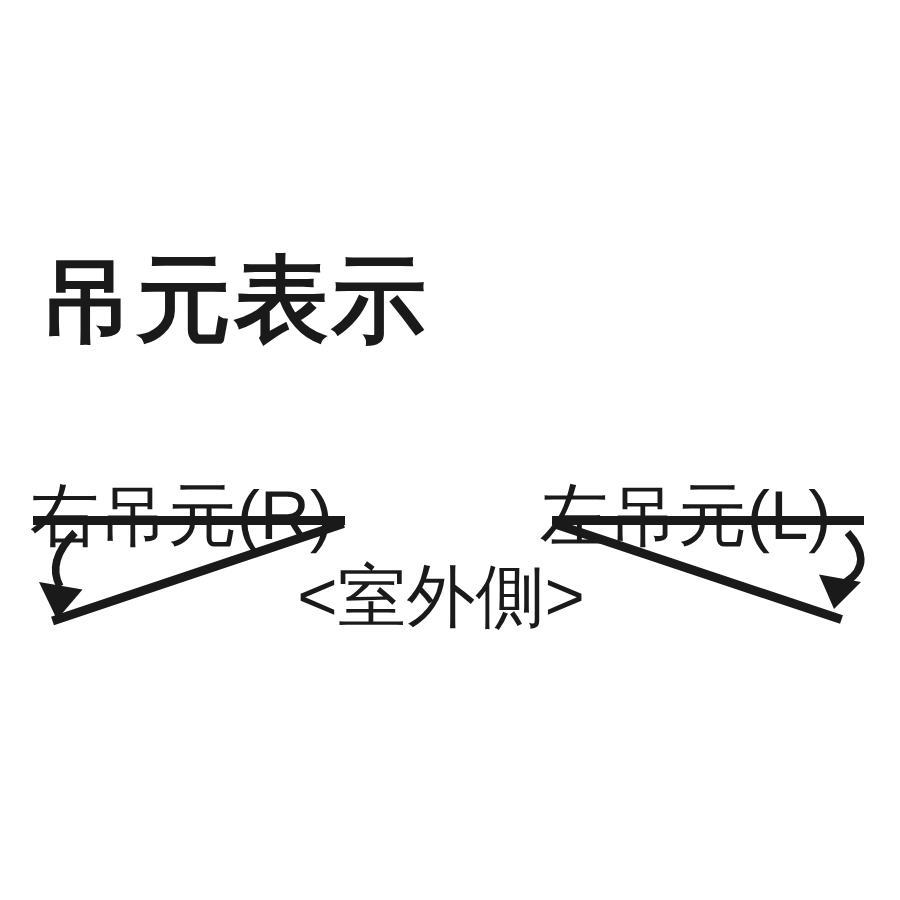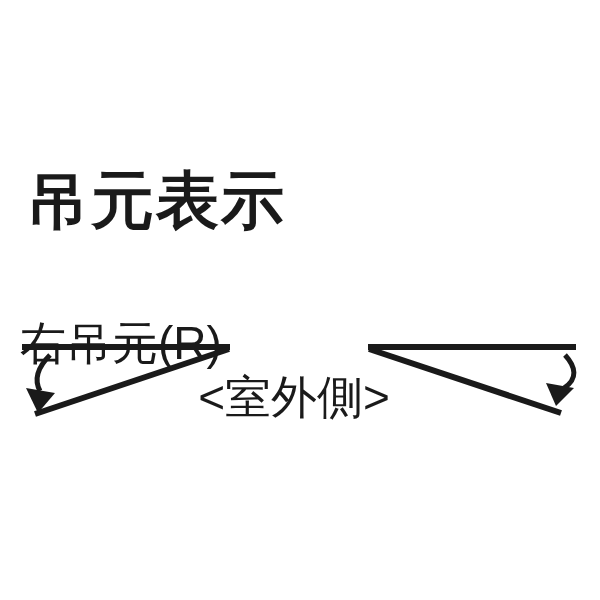--- a/index.html
+++ b/index.html
@@ -62,20 +62,21 @@
 </style>
 </head>
 <body>
 
 <div class="canvas">
 
   <h1 class="title">吊元表示</h1>
 
   <div class="hinge-label pos-left">右吊元(R)</div>
 
+  <div class="hinge-label pos-right">左吊元(L)</div>
 
   <svg class="figure-svg" viewBox="0 0 600 600" xmlns="http://www.w3.org/2000/svg">
 
     <g>
       <line x1="22" y1="347" x2="230" y2="347" stroke="currentColor" stroke-width="6"></line>
       <line x1="229" y1="349" x2="35" y2="414" stroke="currentColor" stroke-width="6"></line>
       <path d="M 50 355 C 39 366, 33 378, 40 391" fill="none" stroke="currentColor" stroke-width="5"></path>
       <polygon points="38,413 55,393 26,388" fill="currentColor"></polygon>
     </g>
 

